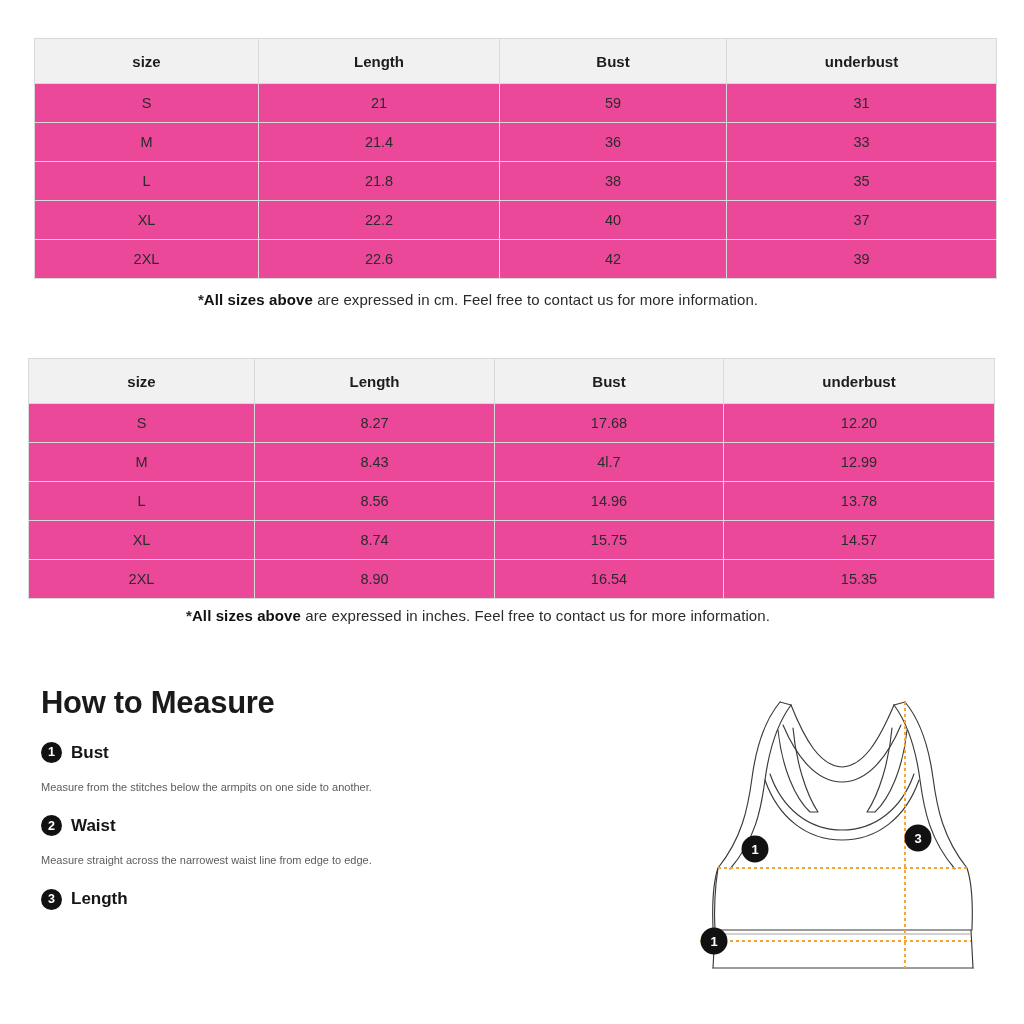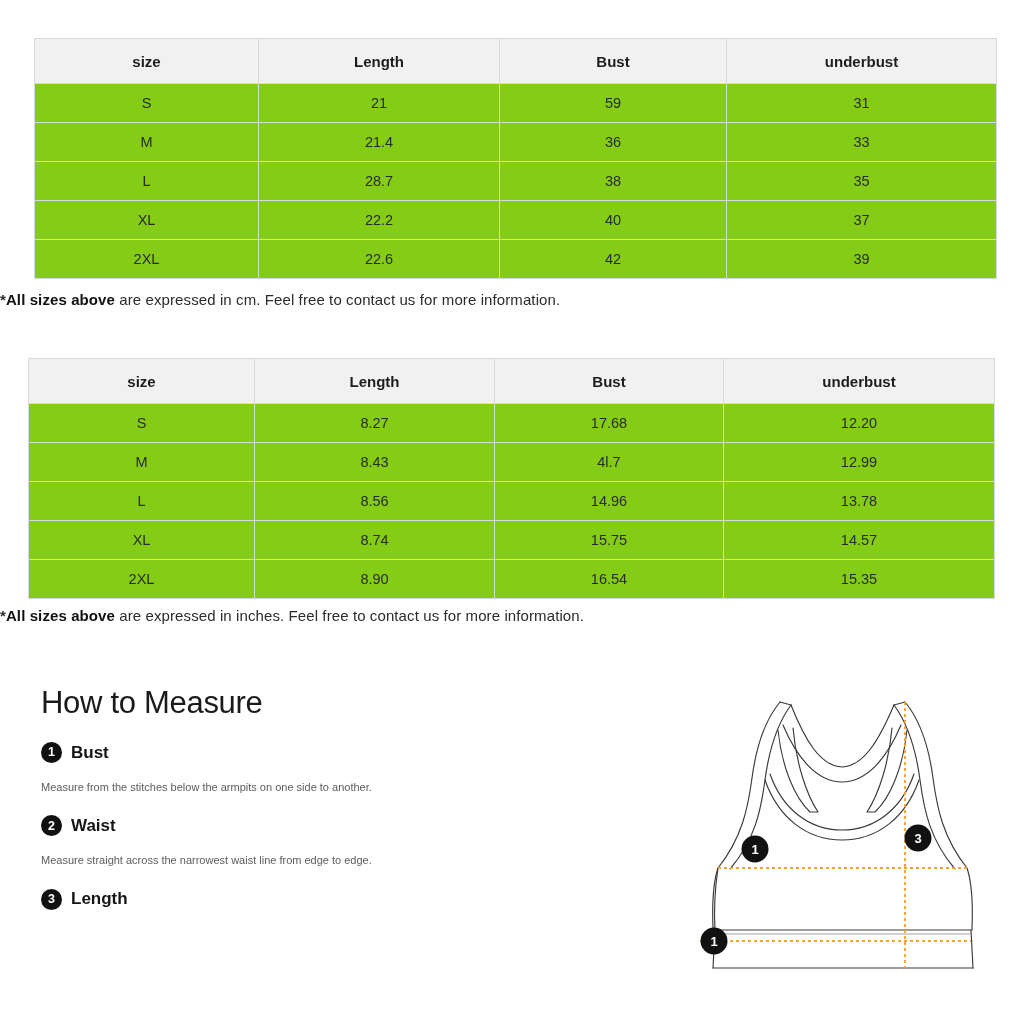--- a/index.html
+++ b/index.html
@@ -18,21 +18,21 @@
     position: relative;
     width: 1024px;
     height: 1024px;
     overflow: hidden;
   }
 
   
   .size-table {
     border-collapse: collapse;
     table-layout: fixed;
-    background: #84cc16;
+    background: #ec4899;
   }
   .size-table th,
   .size-table td {
     border: 1px solid #d9d9d9;
     text-align: center;
     vertical-align: middle;
     font-weight: normal;
     color: #2b2b2b;
   }
   .size-table thead th {
@@ -57,21 +57,21 @@
   #table-cm-wrap .size-table { width: 962px; }
   #table-cm-wrap col.c-size   { width: 224px; }
   #table-cm-wrap col.c-length { width: 241px; }
   #table-cm-wrap col.c-bust   { width: 227px; }
   #table-cm-wrap col.c-under  { width: 270px; }
 
   .footnote {
     position: absolute;
     width: 956px;
     left: 0;
-    text-align: left;
+    text-align: center;
     font-size: 15px;
     color: #2b2b2b;
     letter-spacing: 0.1px;
   }
   .footnote b { font-weight: bold; color: #111111; }
   .footnote .star { font-weight: bold; }
 
   #footnote-cm { top: 291px; }
   #footnote-in { top: 607px; }
 
@@ -91,21 +91,21 @@
 
   
   #how-section {
     position: absolute;
     left: 41px;
     top: 686px;
     width: 600px;
   }
   #how-title {
     font-size: 31px;
-    font-weight: normal;
+    font-weight: bold;
     color: #1a1a1a;
     letter-spacing: -0.3px;
     margin: 0 0 22px 0;
     line-height: 1.1;
   }
   .step { margin-bottom: 0; }
   .step-head {
     display: flex;
     align-items: center;
     gap: 9px;
@@ -184,21 +184,21 @@
           <td>31</td>
         </tr>
         <tr>
           <td>M</td>
           <td>21.4</td>
           <td>36</td>
           <td>33</td>
         </tr>
         <tr>
           <td>L</td>
-          <td>28.7</td>
+          <td>21.8</td>
           <td>38</td>
           <td>35</td>
         </tr>
         <tr>
           <td>XL</td>
           <td>22.2</td>
           <td>40</td>
           <td>37</td>
         </tr>
         <tr>

